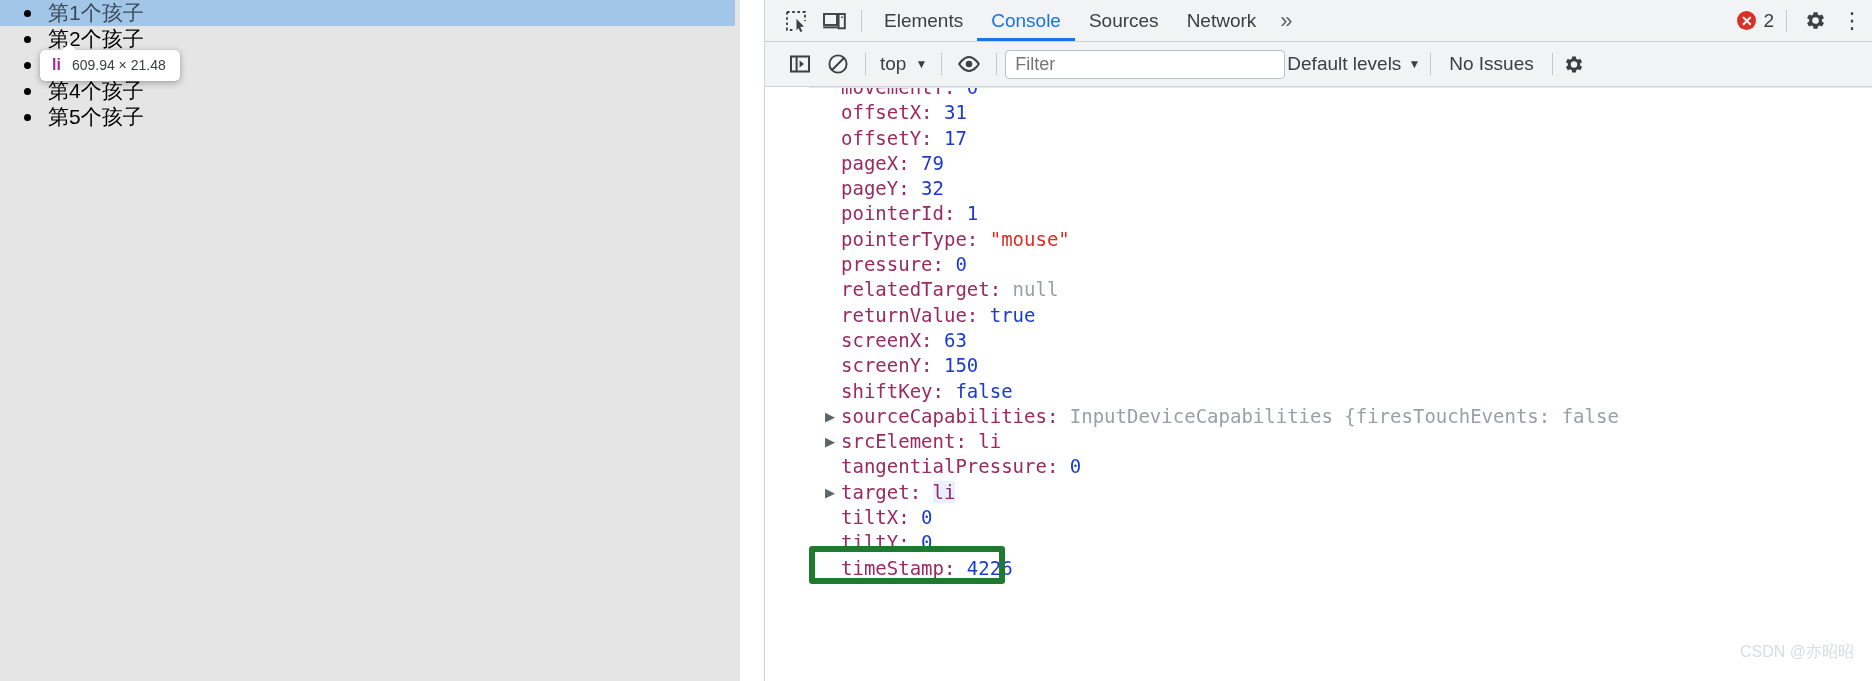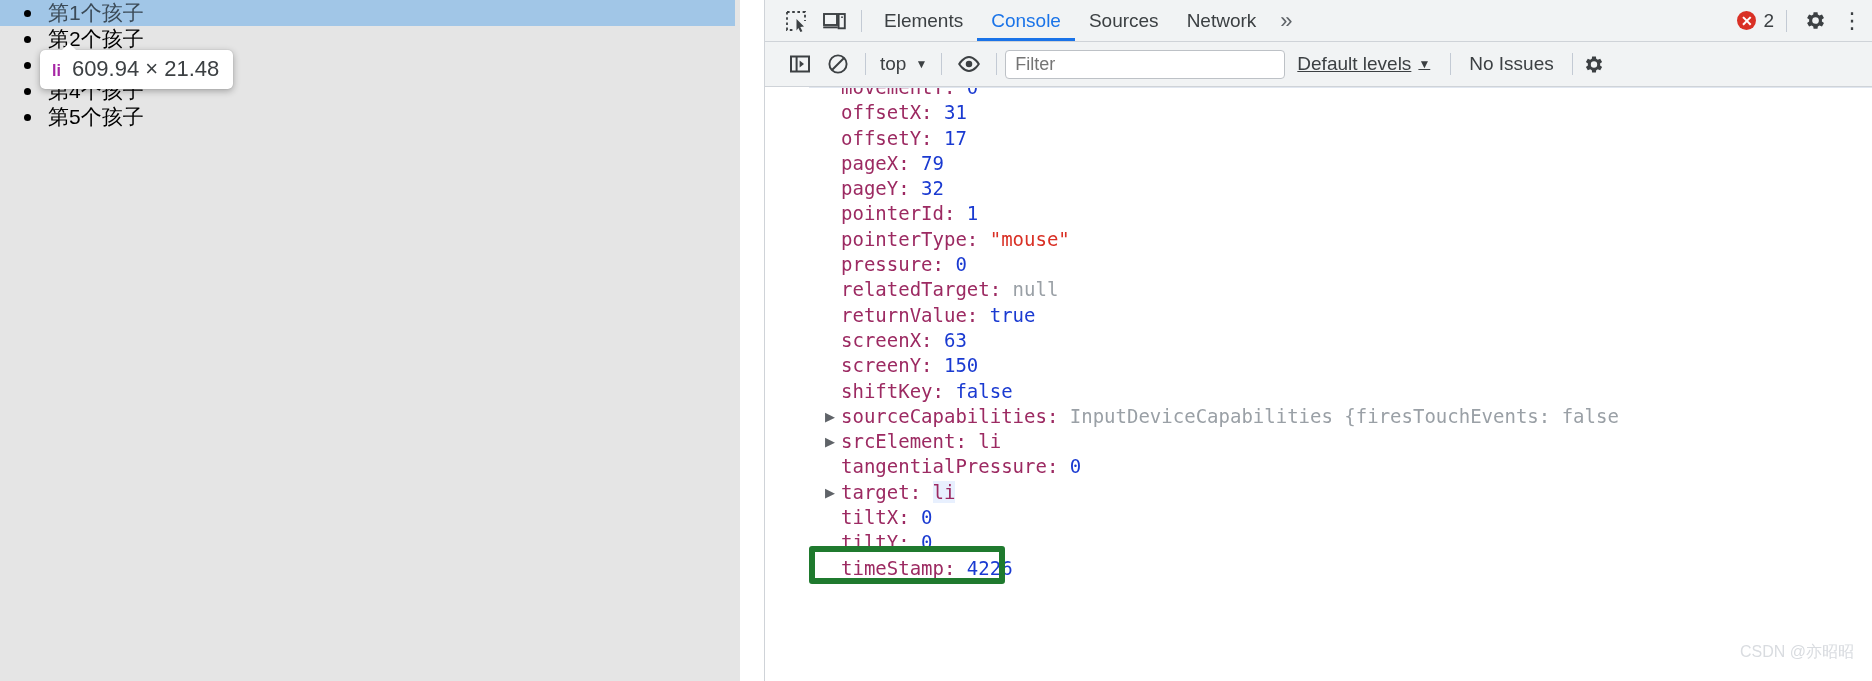--- a/index.html
+++ b/index.html
@@ -40,21 +40,21 @@
     padding: 6px 14px 7px 12px;
     display: flex; align-items: baseline; gap: 11px;
     font-size: 18px; color: #3c4043;
     white-space: nowrap;
     z-index: 20;
   }
   #size-tooltip .tag-name {
     color: #a626a4; font-weight: 700; font-size: 16px;
     font-family: "Liberation Sans", sans-serif;
   }
-  #size-tooltip .dims { color: #3c4043; font-size: 22px; }
+  #size-tooltip .dims { color: #3c4043; font-size: 14px; }
   #size-tooltip:before {
     content: ""; position: absolute; left: 21px; top: -7px;
     border-left: 8px solid transparent; border-right: 8px solid transparent;
     border-bottom: 8px solid #fff;
   }
 
   
   #devtools {
     position: absolute; left: 764px; top: 0; width: 1132px; height: 681px;
     background: #fff; border-left: 1px solid #cfd3d8;
@@ -110,21 +110,21 @@
     font-size: 19px; color: #3c4043; padding: 0 6px; cursor: default;
   }
   .caret { font-size: 12px; color: #3c4043; }
   .filter-input {
     width: 260px; height: 27px; border: 1px solid #bdc1c6; border-radius: 4px;
     background: #fff; font-size: 18px; color: #80868b;
     padding: 0 9px; outline: none; font-family: "Liberation Sans", sans-serif;
   }
   .levels {
     display: flex; align-items: center; gap: 7px;
-    font-size: 19px; color: #3c4043; padding: 0 12px; cursor: default; white-space: nowrap; text-decoration: underline;
+    font-size: 19px; color: #3c4043; padding: 0 2px; cursor: default; white-space: nowrap;
   }
   .issues { font-size: 19px; color: #3c4043; padding: 0 10px; white-space: nowrap; cursor: default; }
 
   
   #console-body {
     flex: 1 1 auto; position: relative; background: #fff; overflow: hidden;
     font-family: "DejaVu Sans Mono", monospace;
     font-size: 19px;
   }
   .prop-line {

